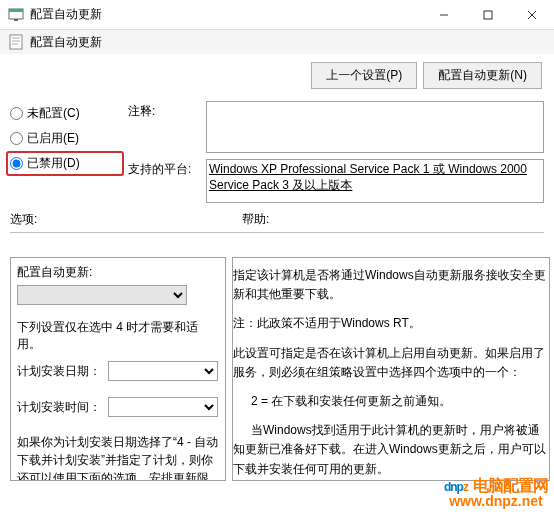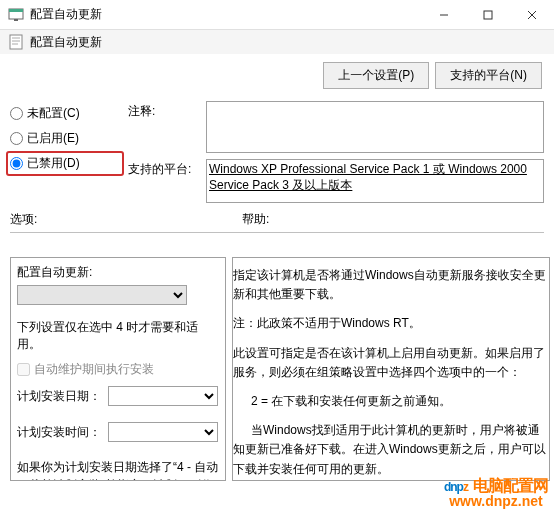--- a/index.html
+++ b/index.html
@@ -81,21 +81,21 @@
         <line x1="4" y1="4" x2="12" y2="4" stroke="#aaa"></line>
         <line x1="4" y1="7" x2="12" y2="7" stroke="#aaa"></line>
         <line x1="4" y1="10" x2="10" y2="10" stroke="#aaa"></line>
       </svg>
   </span>
   <span>配置自动更新</span>
 </div>
 
 <div class="navrow">
   <button>上一个设置(P)</button>
-  <button>支持的平台(N)</button>
+  <button>配置自动更新(N)</button>
 </div>
 
 <div class="upper">
   <div class="radio-col">
     <label class="radio-item">
       <input type="radio" name="cfg" style="">
       <span>未配置(C)</span>
     </label>
     <label class="radio-item">
       <input type="radio" name="cfg" style="">
@@ -122,24 +122,20 @@
   <div class="lbl">选项:</div>
   <div>帮助:</div>
 </div>
 <div class="sep"></div>
 
 <div class="lower">
   <div class="options-pane">
     <div class="group-label">配置自动更新:</div>
     <select><option></option></select>
     <div class="note">下列设置仅在选中 4 时才需要和适用。</div>
-    <div class="cbrow">
-      <input type="checkbox" disabled="" style="">
-      <span>自动维护期间执行安装</span>
-    </div>
     <div class="sel-row">
       <span>计划安装日期：</span>
       <select><option></option></select>
     </div>
     <div class="sel-row">
       <span>计划安装时间：</span>
       <select><option></option></select>
     </div>
     <div class="longtext">如果你为计划安装日期选择了“4 - 自动下载并计划安装”并指定了计划，则你还可以使用下面的选项，安排更新限制为每周、每两周或每月一次：</div>
     

